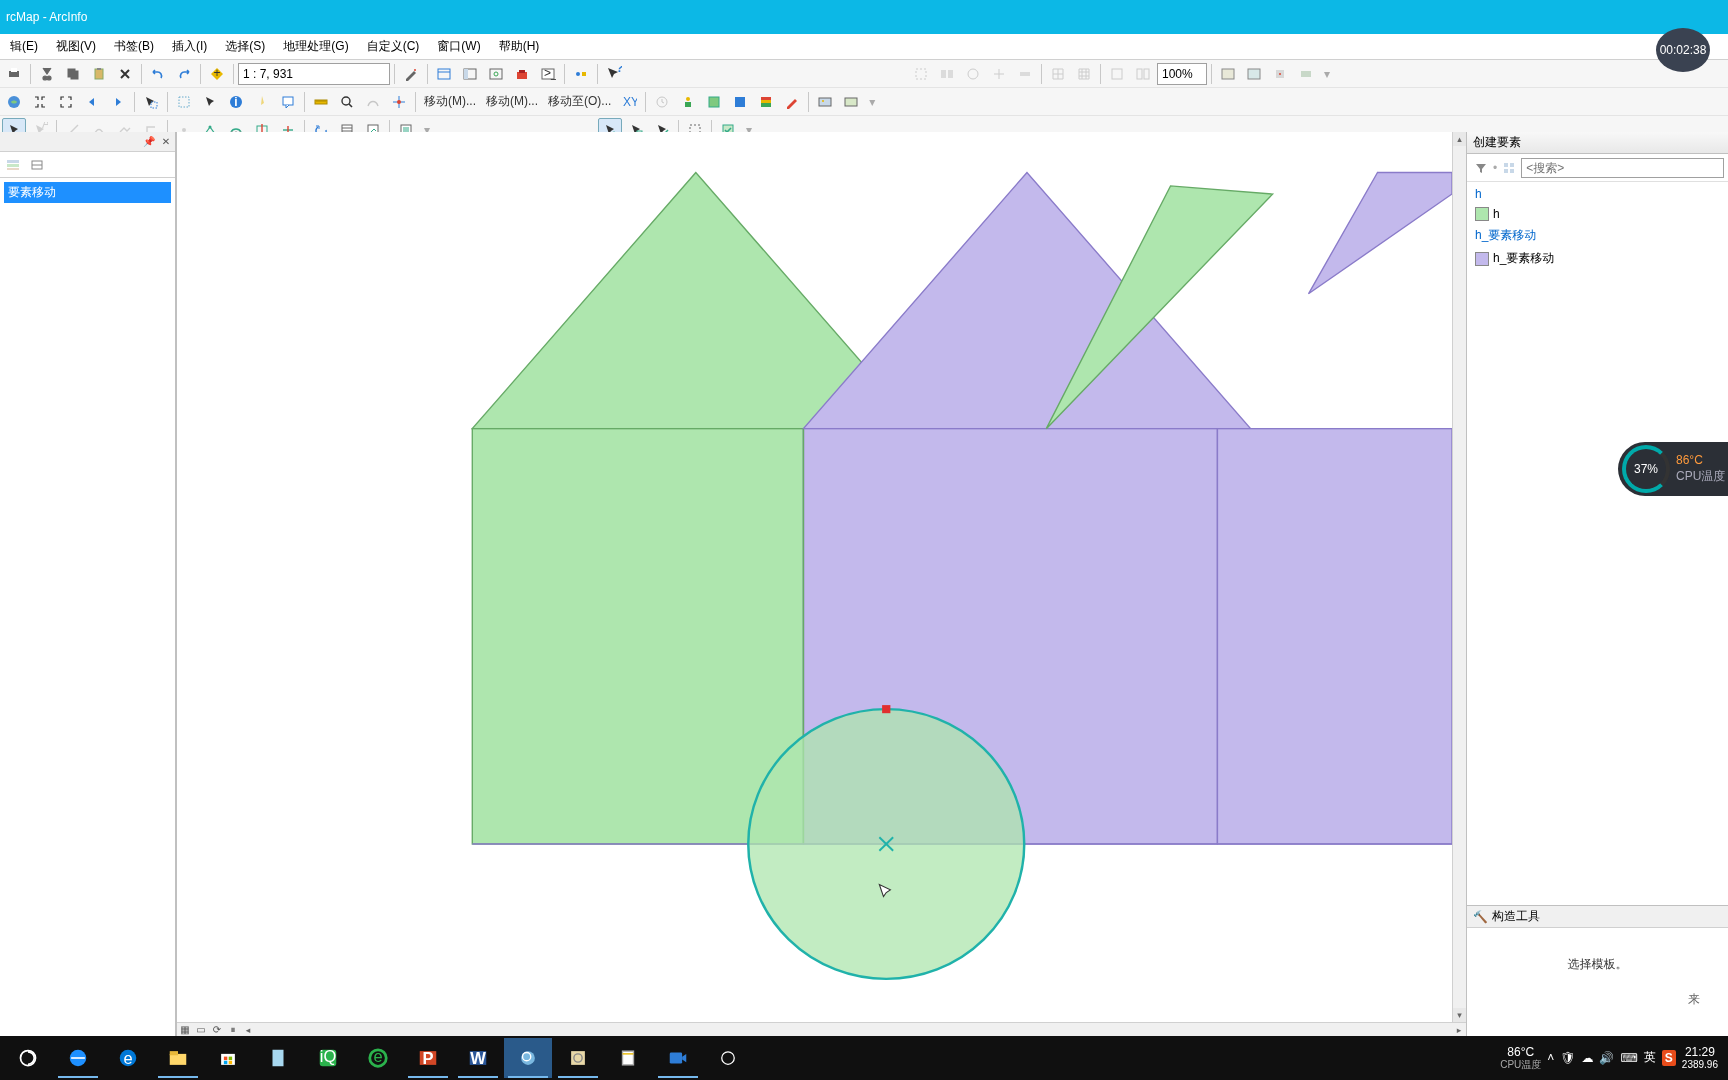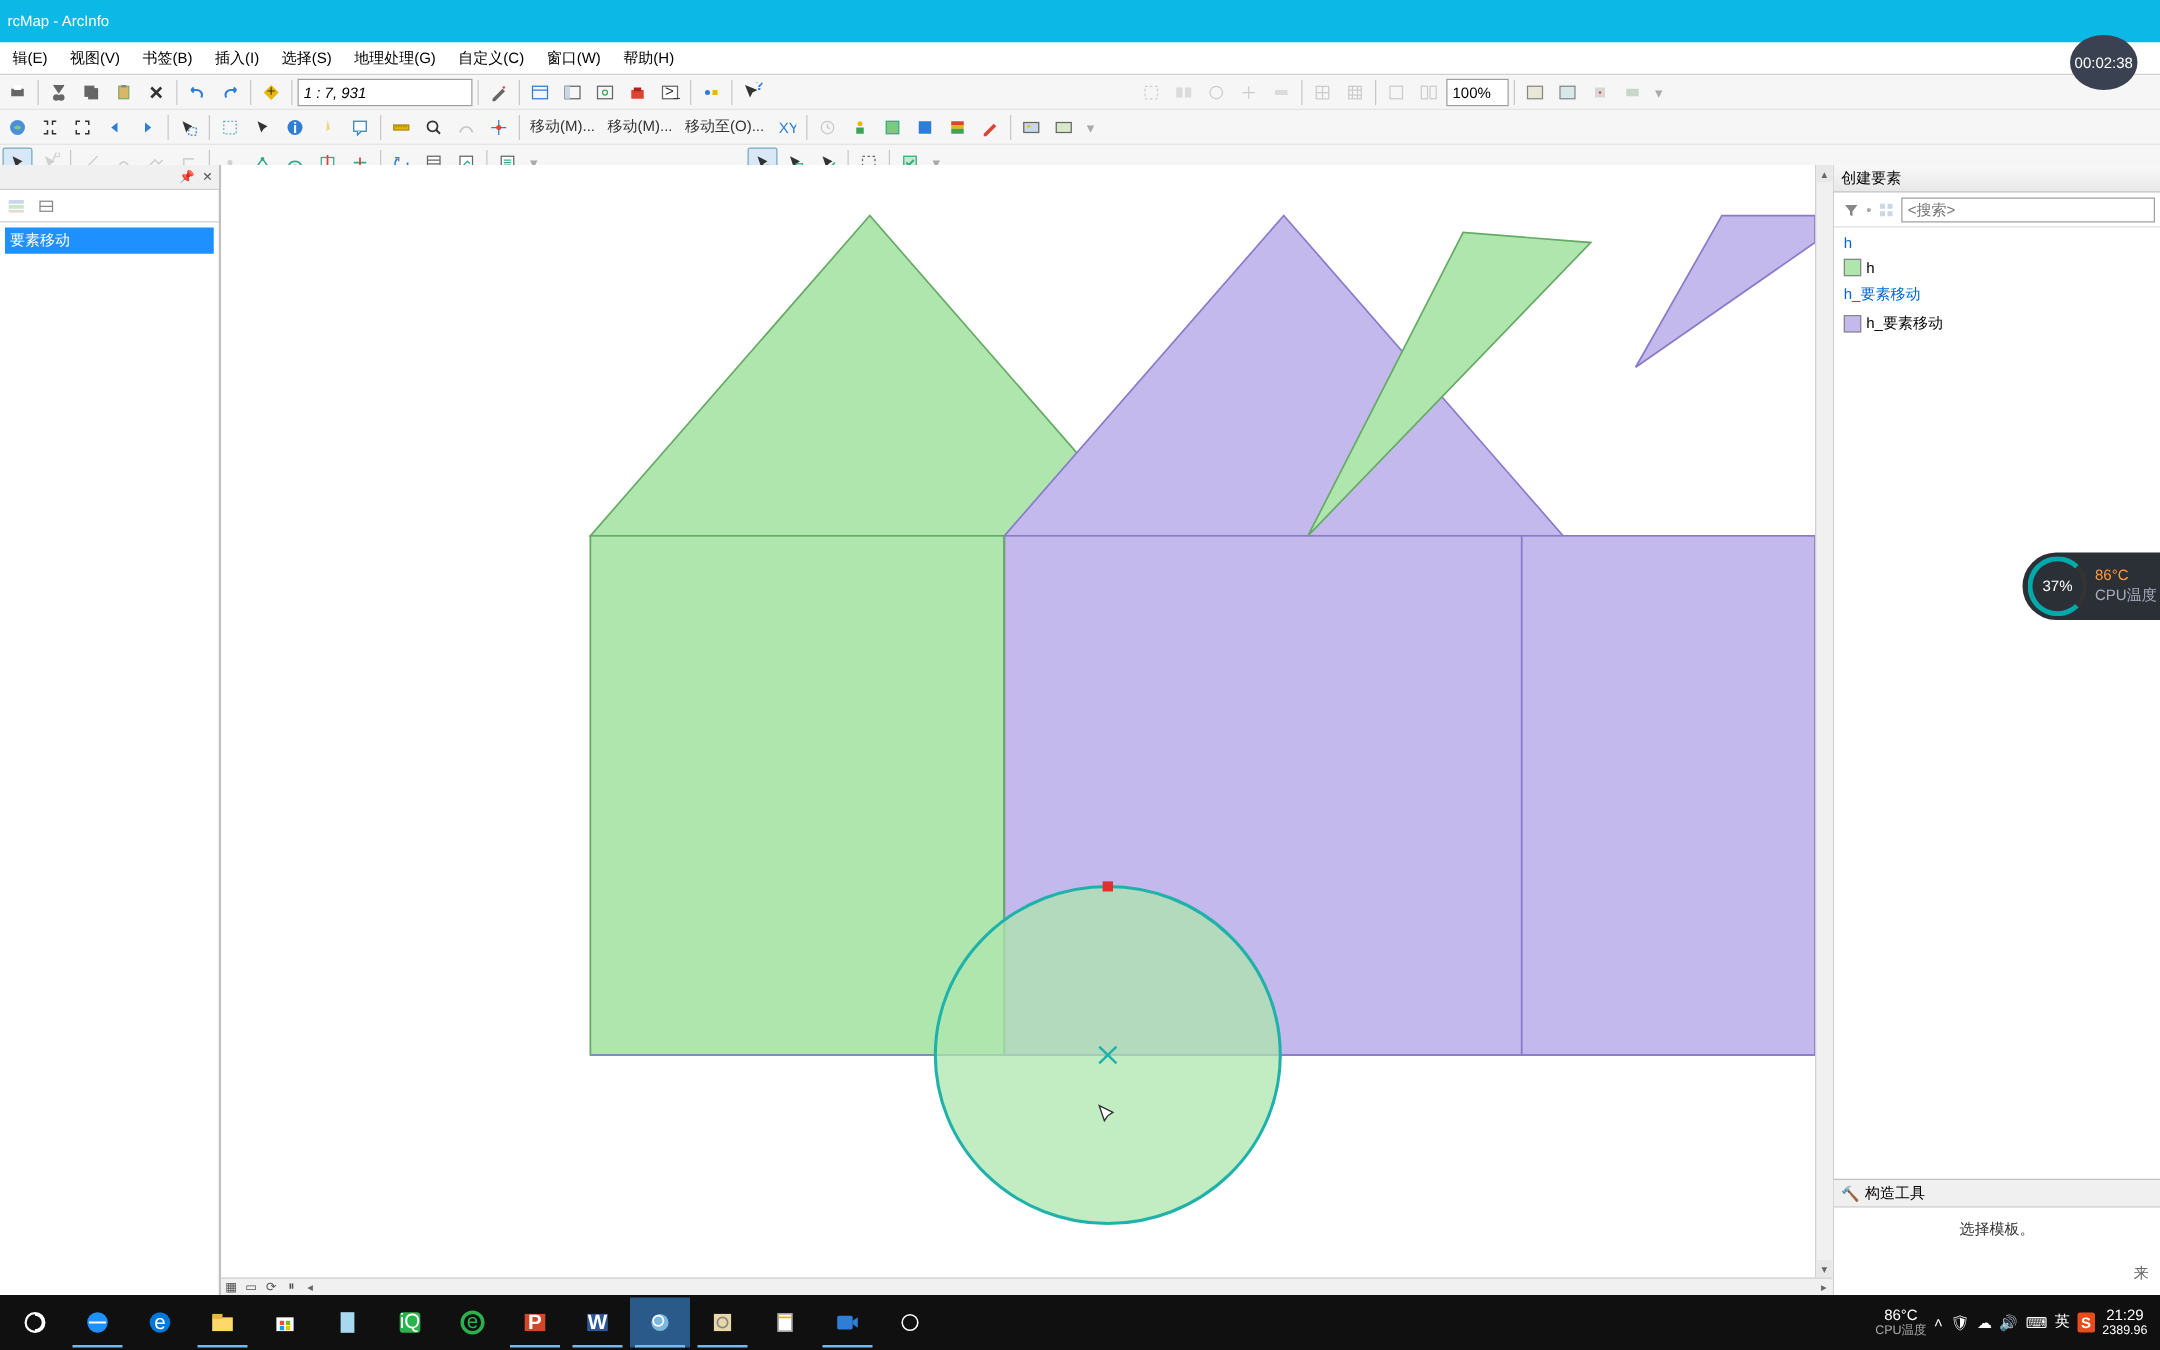--- a/index.html
+++ b/index.html
@@ -43,21 +43,21 @@
 .create-panel { width: 262px; background: #fff; border-left: 1px solid #c0c0c0; display: flex; flex-direction: column; }
 .cp-title { height: 22px; background: linear-gradient(#f8f8f8,#e8e8e8); border-bottom: 1px solid #c0c0c0; padding: 0 6px; display: flex; align-items: center; font-size: 12px; }
 .cp-search { height: 28px; display: flex; align-items: center; padding: 2px 4px; gap: 2px; border-bottom: 1px solid #e0e0e0; }
 .cp-search input { flex: 1; border: 1px solid #a0a0a0; height: 20px; padding: 0 4px; font-size: 12px; color: #888; }
 .cp-list { flex: 1; overflow: auto; padding: 2px; }
 .cp-item { padding: 3px 6px; display: flex; align-items: center; gap: 4px; }
 .cp-item.link { color: #0066cc; }
 .cp-item .swatch { width: 14px; height: 14px; border: 1px solid #888; display: inline-block; }
 .cp-construct { border-top: 1px solid #c0c0c0; }
 .cp-construct .hdr { height: 22px; background: #f0f0f0; padding: 0 6px; display: flex; align-items: center; gap: 4px; border-bottom: 1px solid #d0d0d0; }
-.cp-construct .body { padding: 9px; text-align: center; color: #333; }
+.cp-construct .body { padding: 28px; text-align: center; color: #333; }
 
 .status-bar { position: absolute; left: 0; right: 0; bottom: 0; height: 44px; }
 .status-top { height: 20px; background: #fff; border-top: 1px solid #d0d0d0; display: flex; justify-content: flex-end; align-items: center; padding: 0 30px; font-size: 12px; color: #333; }
 .taskbar { position: absolute; left:0; right:0; bottom:0; height: 44px; background: #101010; display: flex; align-items: center; padding: 0 4px; gap: 2px; color: #fff; }
 .taskbar .task-item { width: 48px; height: 40px; display: inline-flex; align-items: center; justify-content: center; position: relative; }
 .taskbar .task-item.active::after { content:""; position:absolute; bottom:0; left:4px; right:4px; height:2px; background:#76b9ed; }
 .taskbar .spacer { flex: 1; }
 .taskbar .tray { display: flex; align-items: center; gap: 6px; padding: 0 6px; font-size: 11px; }
 .taskbar .tray .col { text-align: center; line-height: 1.2; }
 
@@ -138,21 +138,21 @@
         </svg>
       </span>
     <span class="tb-sep"></span>
     <span class="tb-btn">
         <svg viewBox="0 0 16 16">
           <polygon class="ico-yellow" points="8,2 14,8 8,14 2,8"></polygon>
           <text x="8" y="11" text-anchor="middle" font-size="10" fill="#333">+</text>
         </svg>
       </span>
     <span class="tb-sep"></span>
-    <input class="tb-combo" style="width: 140px; font-style: italic;" value="1 : 7, 931">
+    <input class="tb-combo" style="width: 152px;" value="1 : 7, 931">
     <span class="tb-sep"></span>
     <span class="tb-btn">
         <svg viewBox="0 0 16 16">
           <path class="ico-gray" d="M3 13l8-8 2 2-8 8H3v-2z"></path>
           <circle cx="12" cy="4" r="1" fill="#d43"></circle>
         </svg>
       </span>
     <span class="tb-sep"></span>
     <span class="tb-btn">
         <svg viewBox="0 0 16 16">

